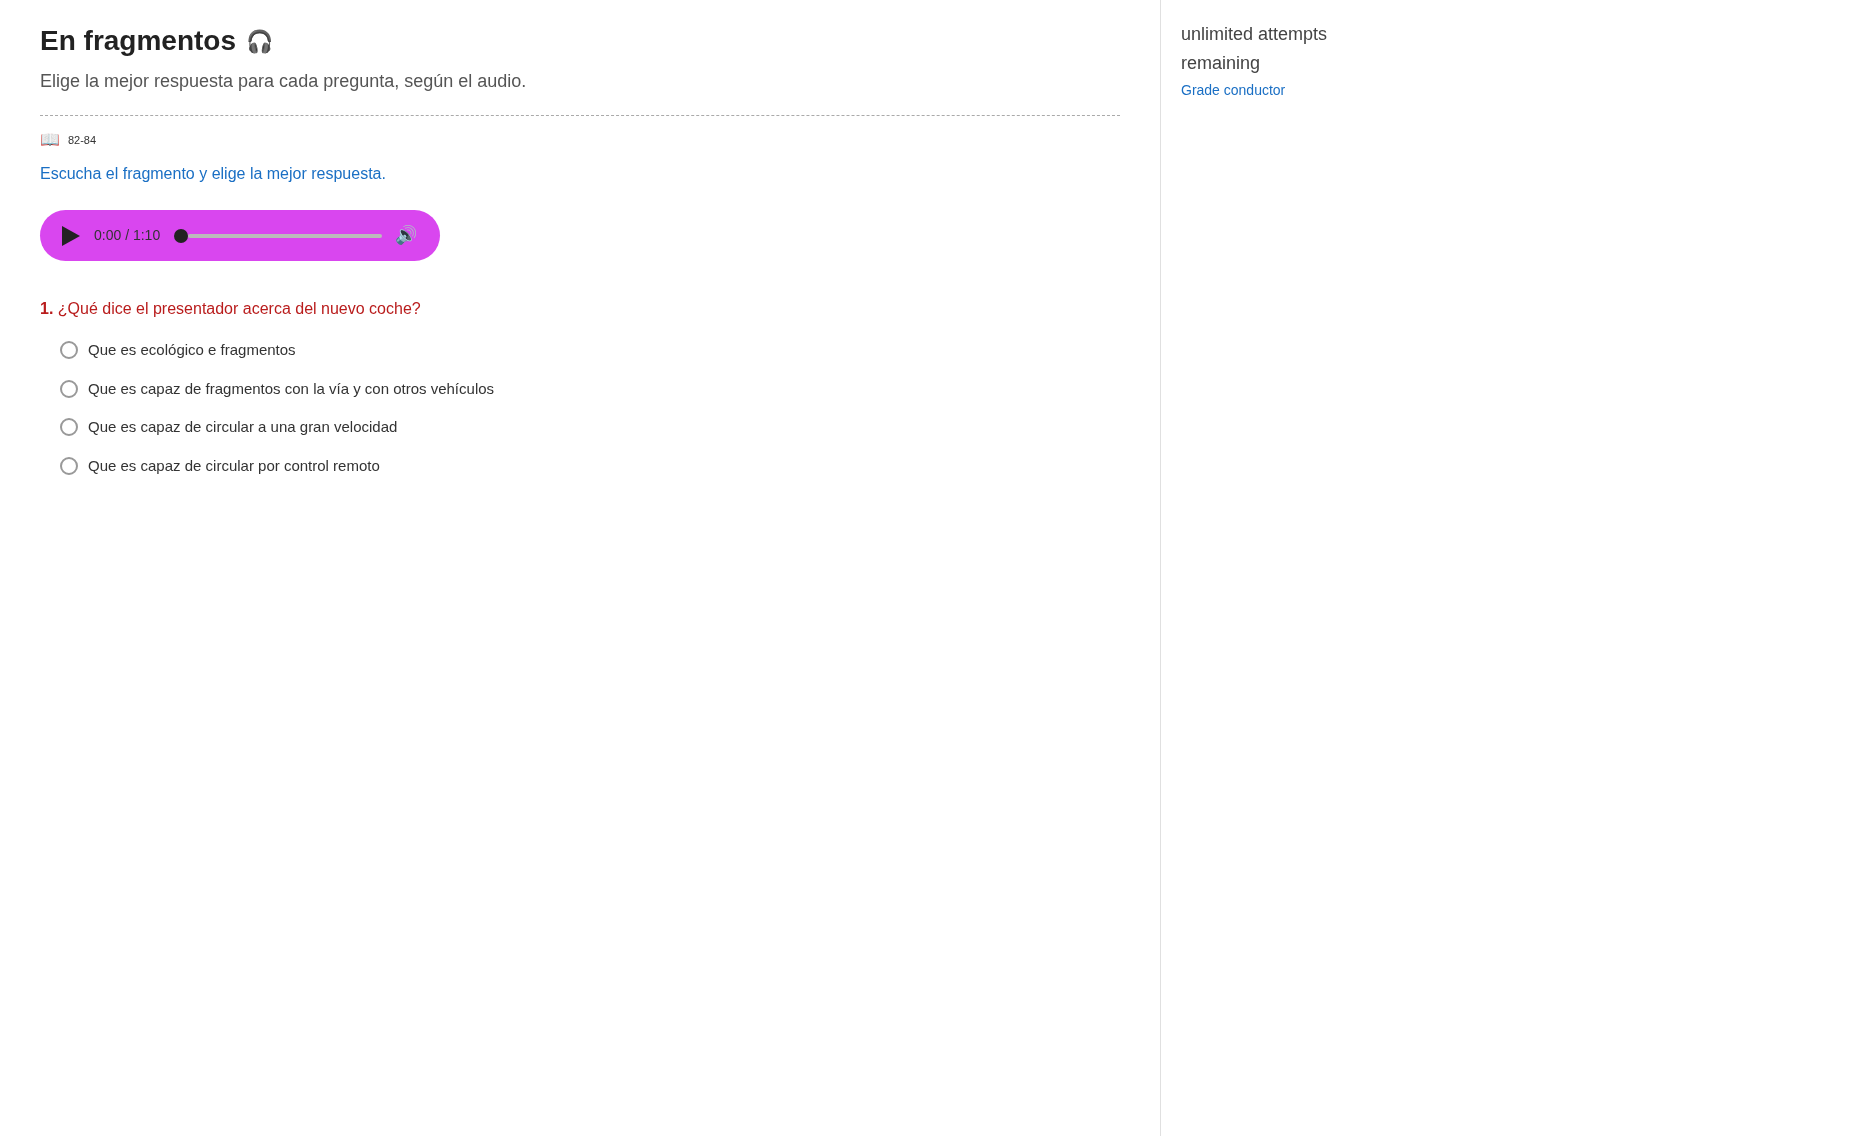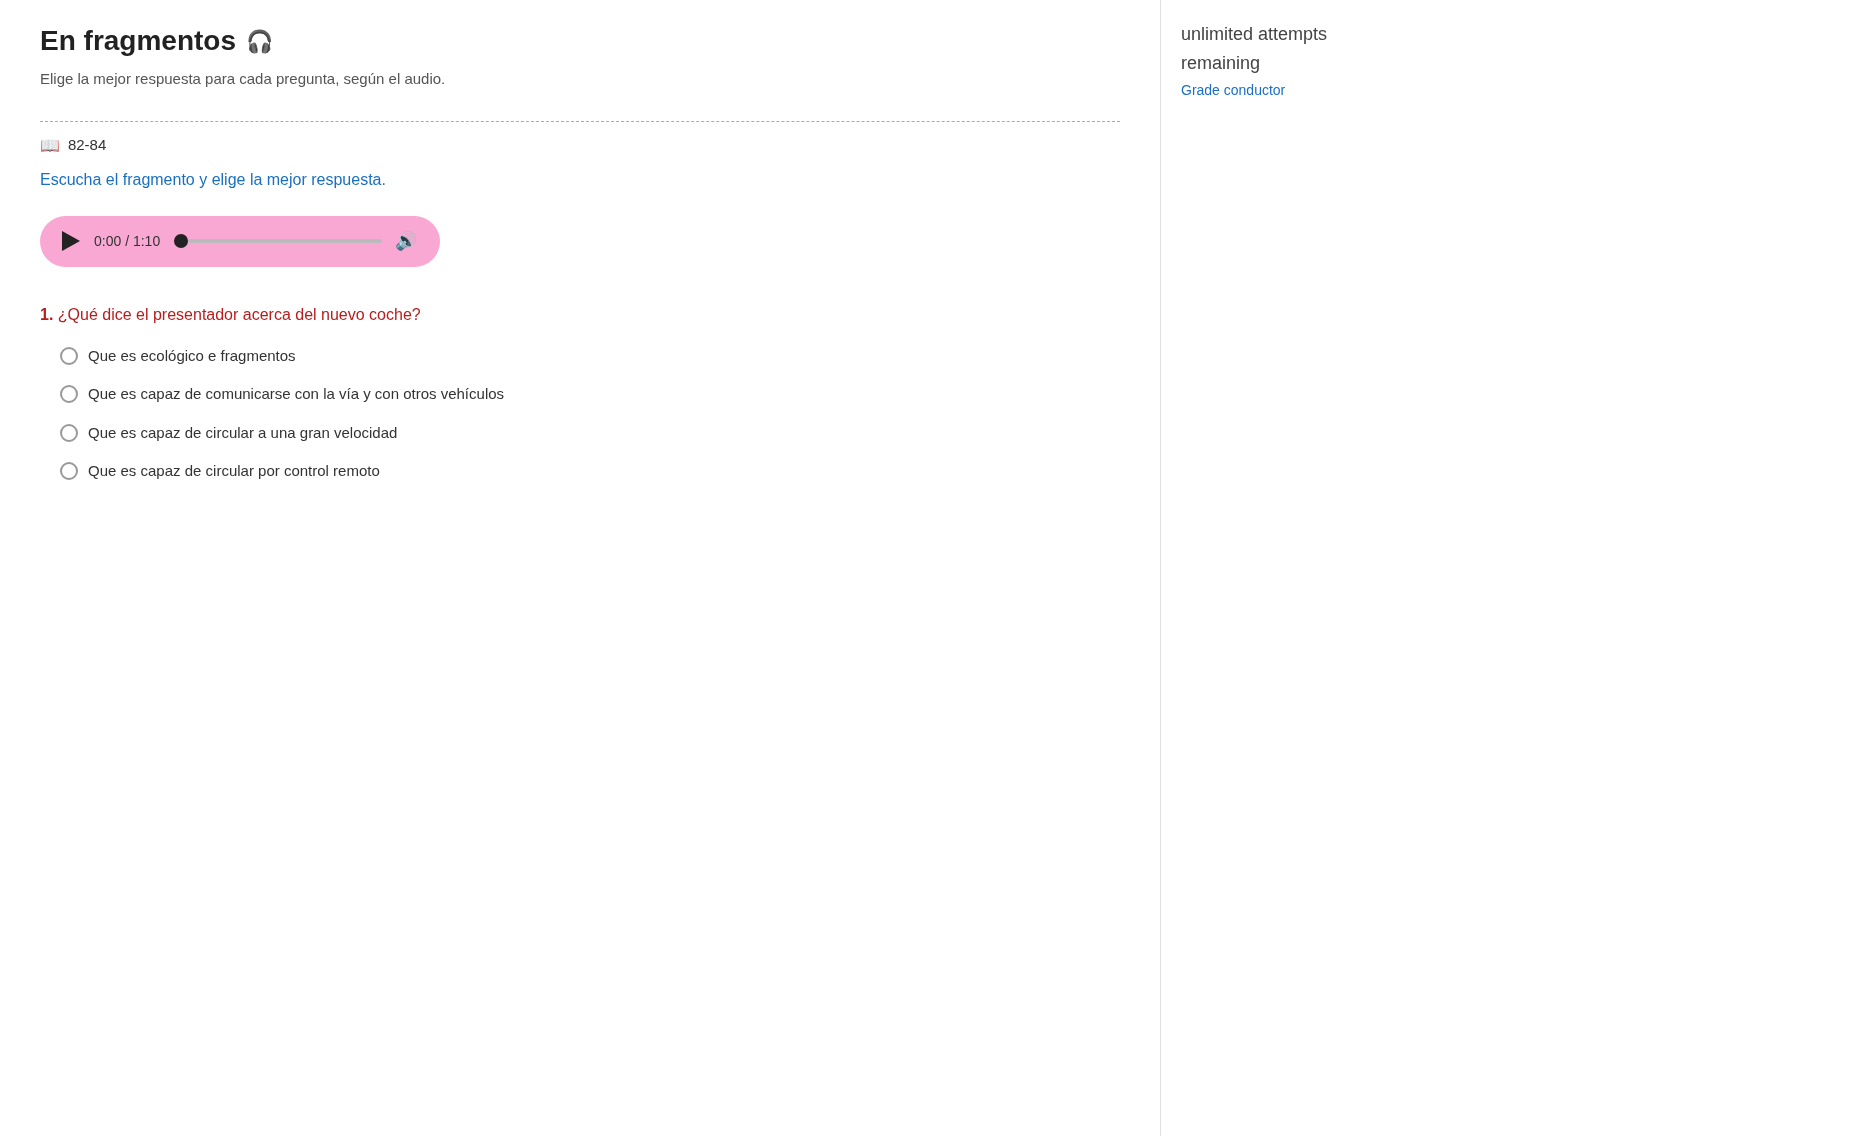--- a/index.html
+++ b/index.html
@@ -45,55 +45,55 @@
       gap: 10px;
       margin-bottom: 6px;
     }
 
     .headphones-icon {
       color: #888;
       font-size: 22px;
     }
 
     .page-subtitle {
-      font-size: 15px;
+      font-size: 18px;
       color: #555;
-      margin-bottom: 30px;
+      margin-bottom: 20px;
     }
 
     .section-header {
       display: flex;
       align-items: center;
       gap: 8px;
       margin-bottom: 10px;
       padding-top: 10px;
       border-top: 1px dashed #aaa;
       padding-top: 12px;
     }
 
     .section-icon {
       color: #3366bb;
       font-size: 16px;
     }
 
     .section-label {
-      font-size: 15px;
+      font-size: 11px;
       color: #333;
       font-weight: normal;
     }
 
     .instruction-text {
       color: #1a6fc4;
       font-size: 16px;
       margin-bottom: 24px;
       margin-top: 3px;
     }
 
     .audio-player {
-      background: #f9a8d4;
+      background: #d946ef;
       border-radius: 30px;
       padding: 12px 22px;
       display: inline-flex;
       align-items: center;
       gap: 14px;
       margin-bottom: 36px;
       min-width: 400px;
     }
 
     .play-button {
@@ -237,21 +237,21 @@
           <span> ¿Qué dice el presentador acerca del nuevo coche?</span>
         </div>
 
         <div class="radio-option">
           <div class="radio-circle"></div>
           <span class="option-label">Que es ecológico e fragmentos</span>
         </div>
 
         <div class="radio-option">
           <div class="radio-circle"></div>
-          <span class="option-label">Que es capaz de comunicarse con la vía y con otros vehículos</span>
+          <span class="option-label">Que es capaz de fragmentos con la vía y con otros vehículos</span>
         </div>
 
         <div class="radio-option">
           <div class="radio-circle"></div>
           <span class="option-label">Que es capaz de circular a una gran velocidad</span>
         </div>
 
         <div class="radio-option">
           <div class="radio-circle"></div>
           <span class="option-label">Que es capaz de circular por control remoto</span>

